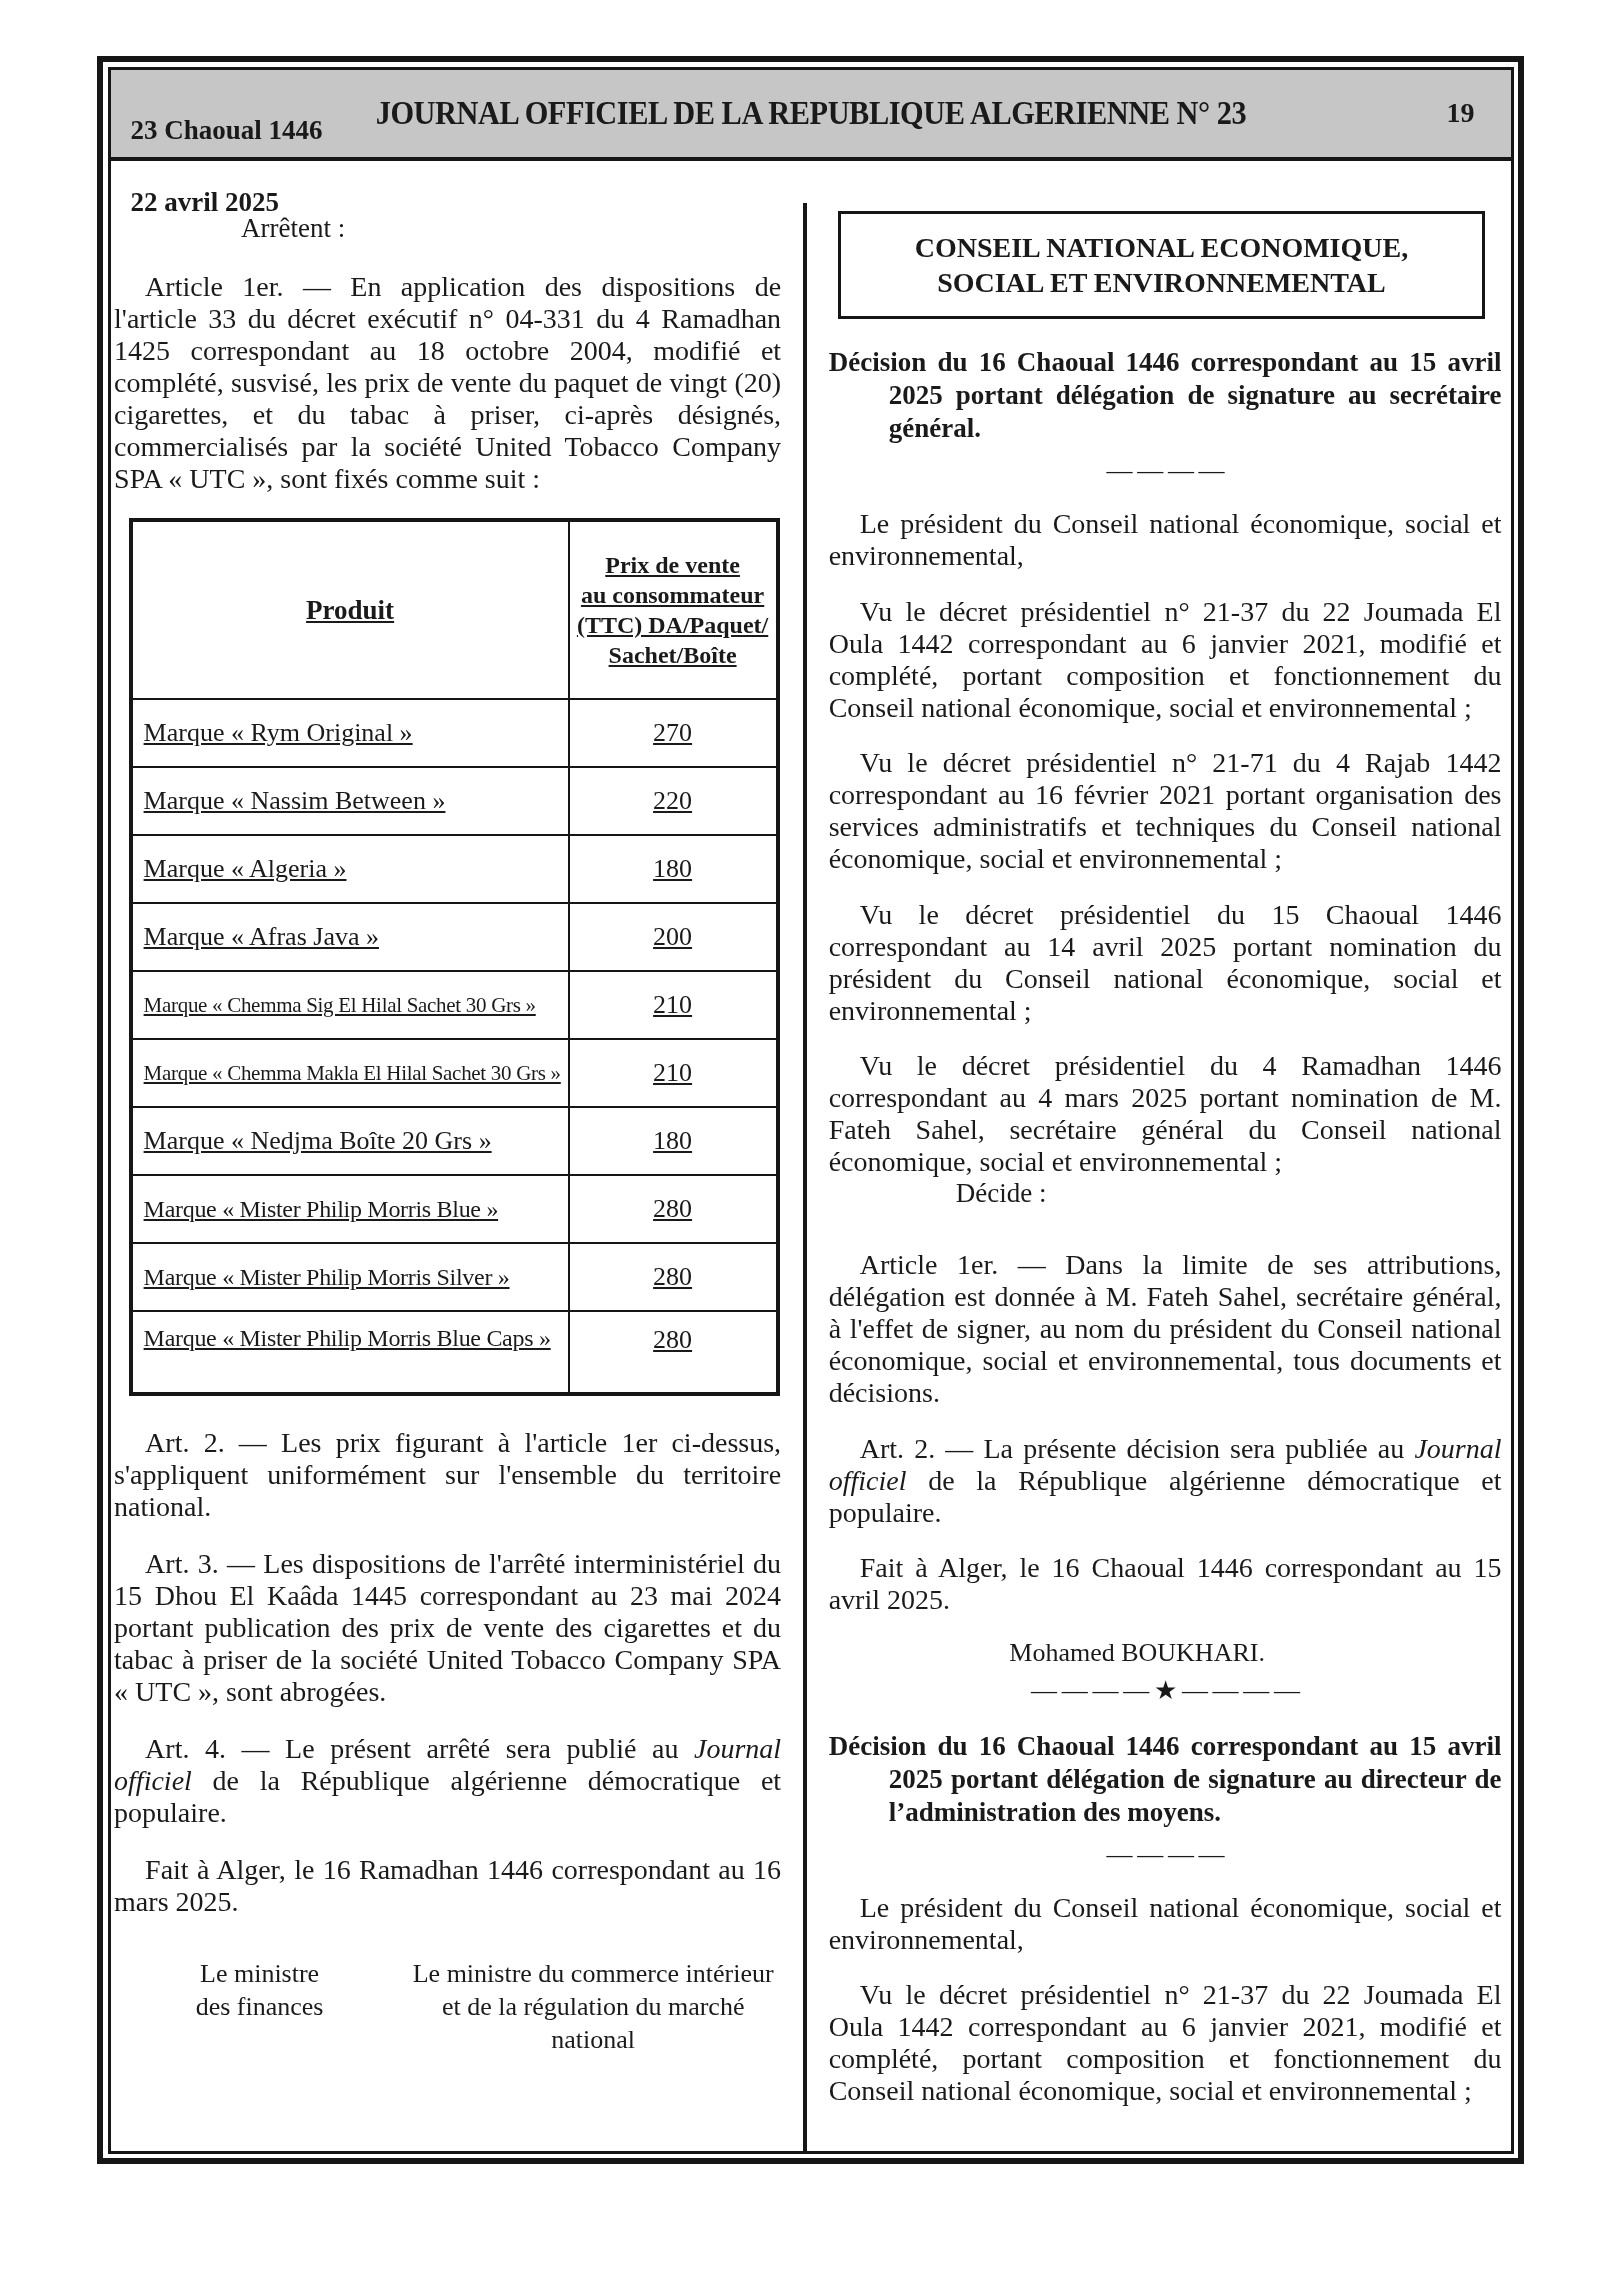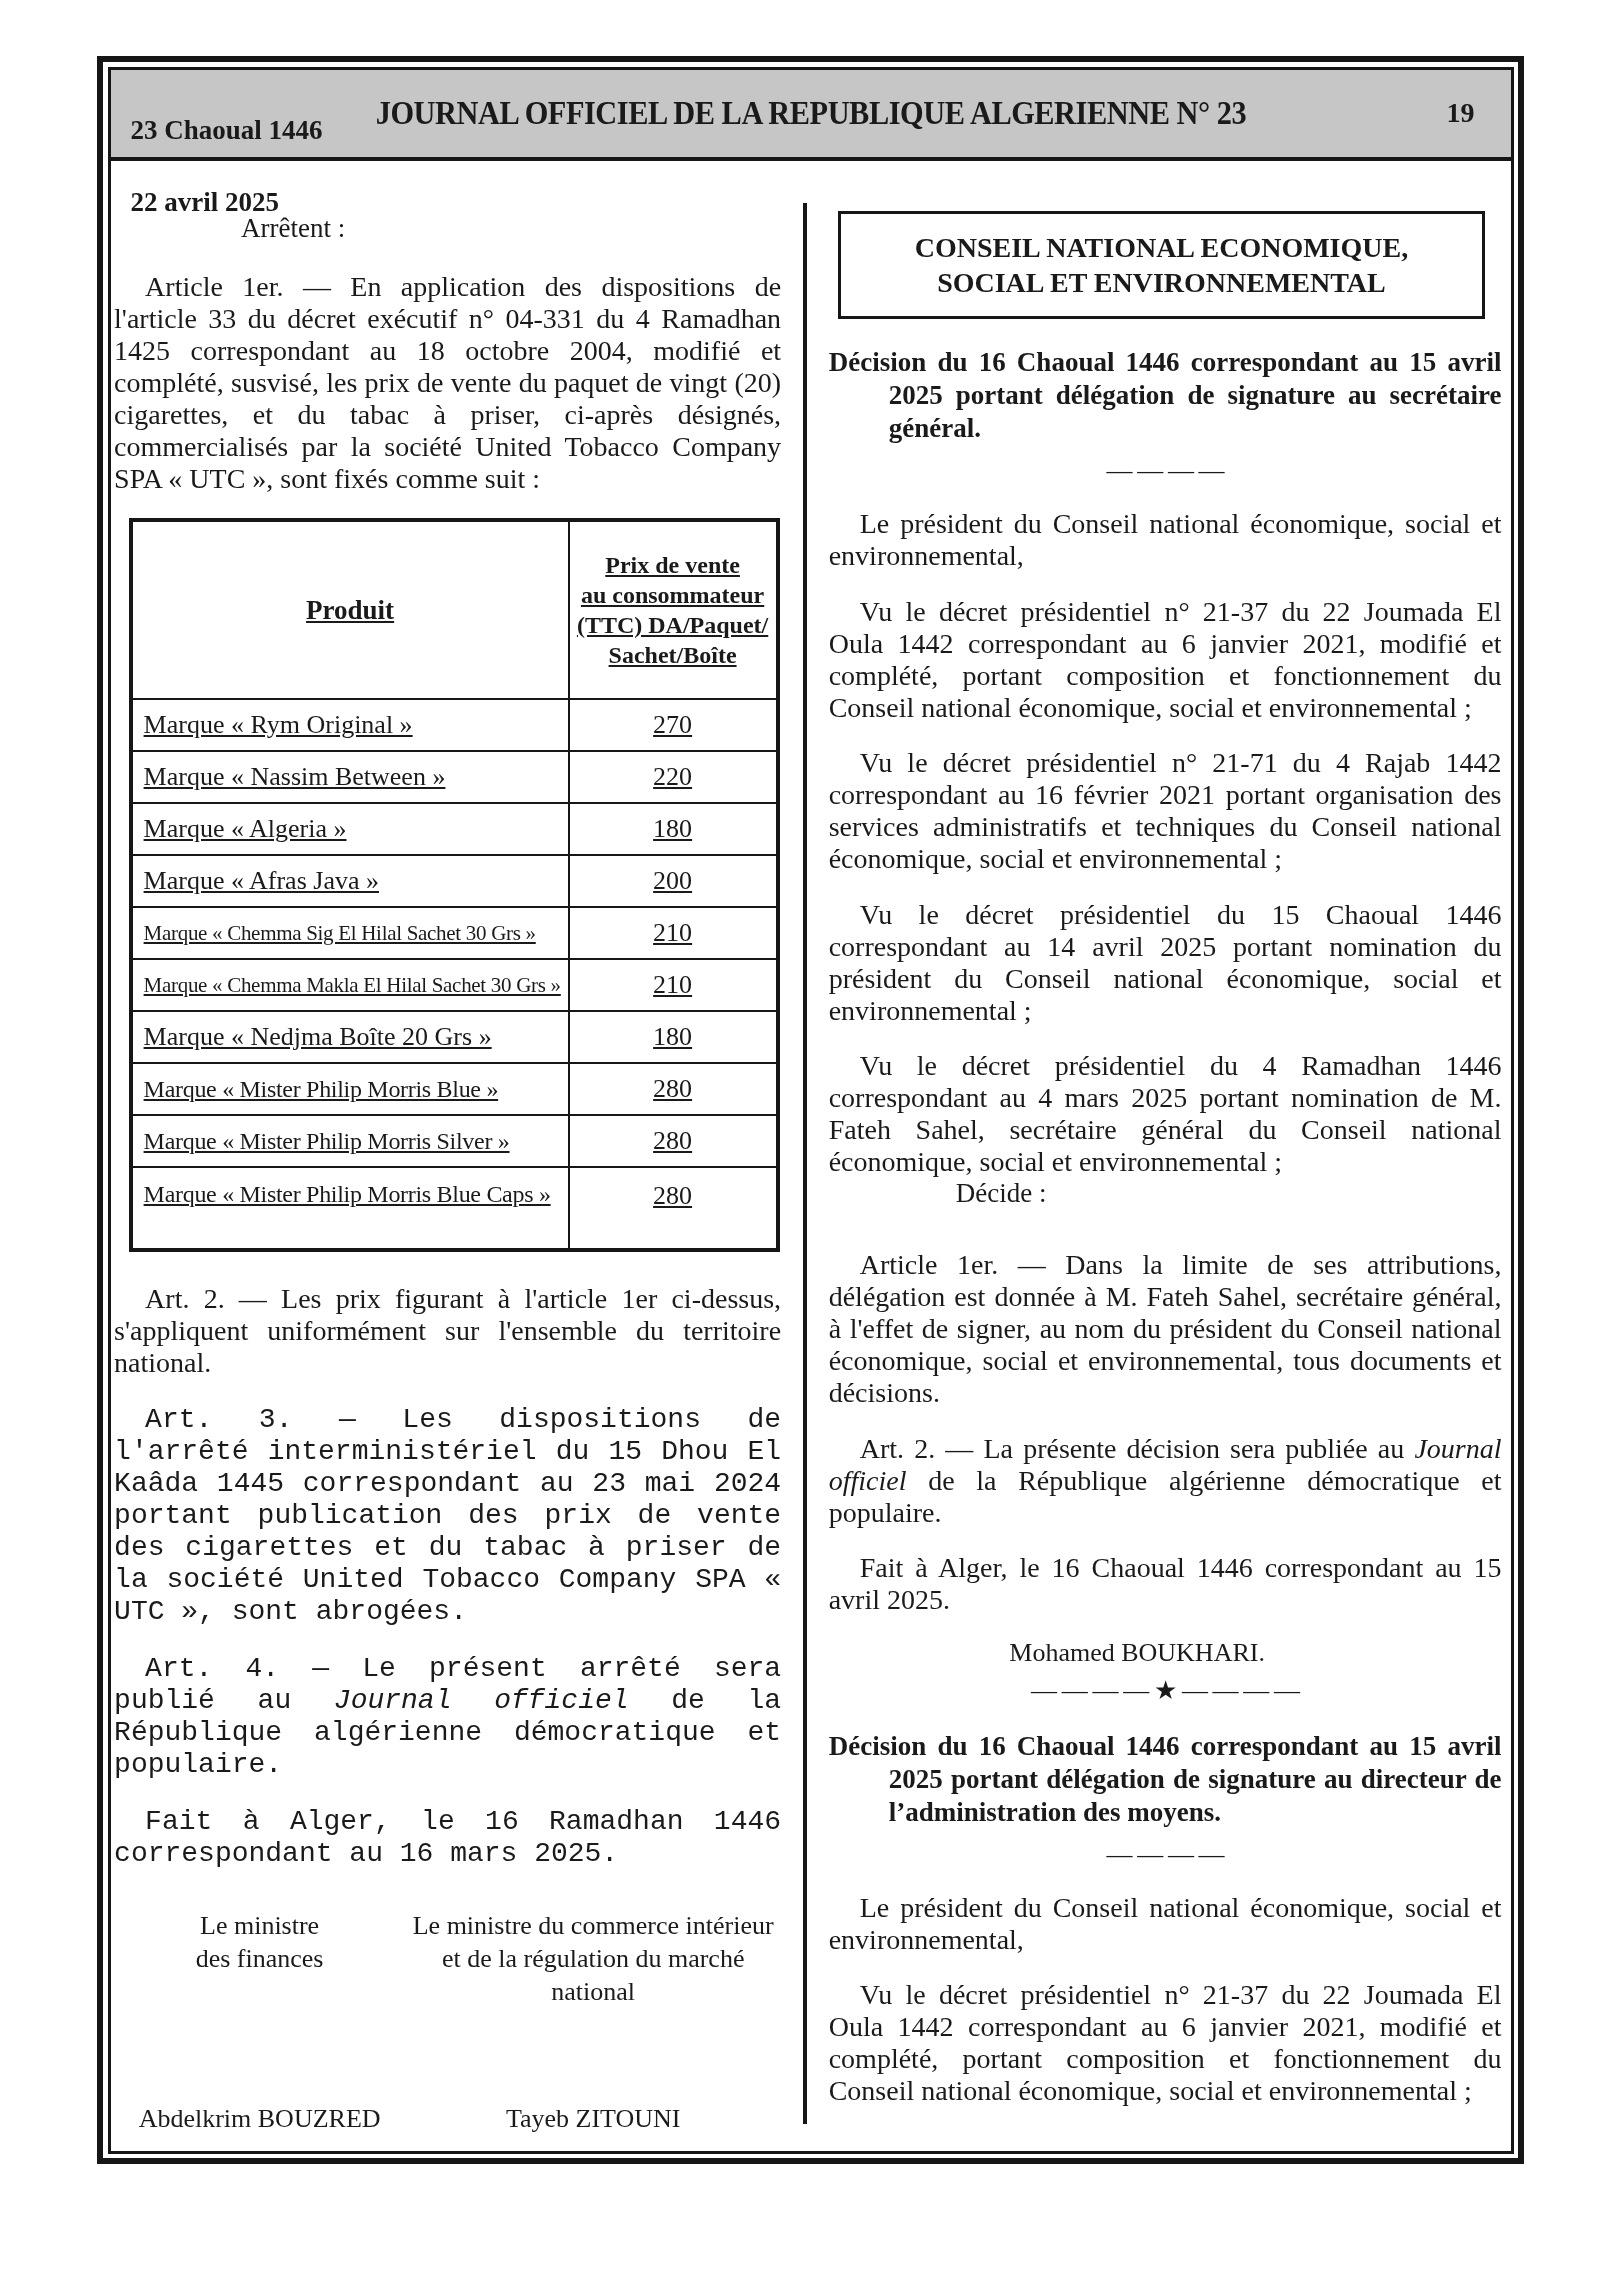--- a/index.html
+++ b/index.html
@@ -42,40 +42,40 @@
   .content{flex:1;display:flex;box-sizing:border-box;padding:0 5.4px 0 3.6px;}
   .col{box-sizing:border-box;}
   .col-left{width:667px;padding-top:52px;}
   .vdivider{width:3.6px;background:var(--ink);margin:42px 22px 27px 22px;flex:0 0 auto;}
   .col-right{flex:1;padding-top:50px;padding-right:3.6px;}
 
   p{margin:0;}
   .body-p{
     font-size:28px;line-height:32px;text-align:justify;text-indent:31px;
   }
-  .mt-28{margin-top:25px;font-family:Liberation Mono, monospace;} .mt-26{margin-top:23.5px;} .mt-30{margin-top:27px;} .mt-32{margin-top:31px;}
+  .mt-28{margin-top:25px;} .mt-26{margin-top:23.5px;} .mt-30{margin-top:27px;} .mt-32{margin-top:31px;}
   .mt-44{margin-top:40px;} .mt-48{margin-top:43px;} .mt-12{margin-top:11px;} .mt-24{margin-top:22px;}
   .mt-8{margin-top:7.2px;}
   .indent-head{
     font-weight:normal;font-size:27px;margin-top:0;margin-left:127px;text-indent:0;
   }
   .ital{font-style:italic;}
 
   
   table.price{
     border-collapse:collapse;margin:23.5px 0 0 14.5px;width:647px;
     border:4.5px solid var(--ink);table-layout:fixed;
   }
   table.price td, table.price th{
     border:2.7px solid var(--ink);box-sizing:border-box;overflow:hidden;text-decoration:underline;
   }
   th.produit{width:438px;font-size:27px;font-weight:bold;text-align:center;height:179px;}
   th.prix{width:209px;font-size:24px;font-weight:bold;text-align:center;line-height:30px;padding:0 1.8px;}
   td.prod{
-    font-size:26px;padding-left:11px;white-space:nowrap;height:52px;vertical-align:middle;
+    font-size:26px;padding-left:11px;white-space:nowrap;height:68px;vertical-align:middle;
   }
   td.prod.sz2{font-size:24px;letter-spacing:-0.3px;}
   td.prod.sz3{font-size:21px;letter-spacing:-0.3px;}
   td.val{font-size:26px;text-align:center;vertical-align:middle;}
   tr.last td{height:83px;vertical-align:top;padding-top:12.7px;}
 
   
   .ministers{display:flex;margin-top:39px;}
   .min-l{width:291px;text-align:center;font-size:26px;line-height:33px;}
   .min-r{width:369px;text-align:center;font-size:26px;line-height:33px;margin-left:3.6px;}

